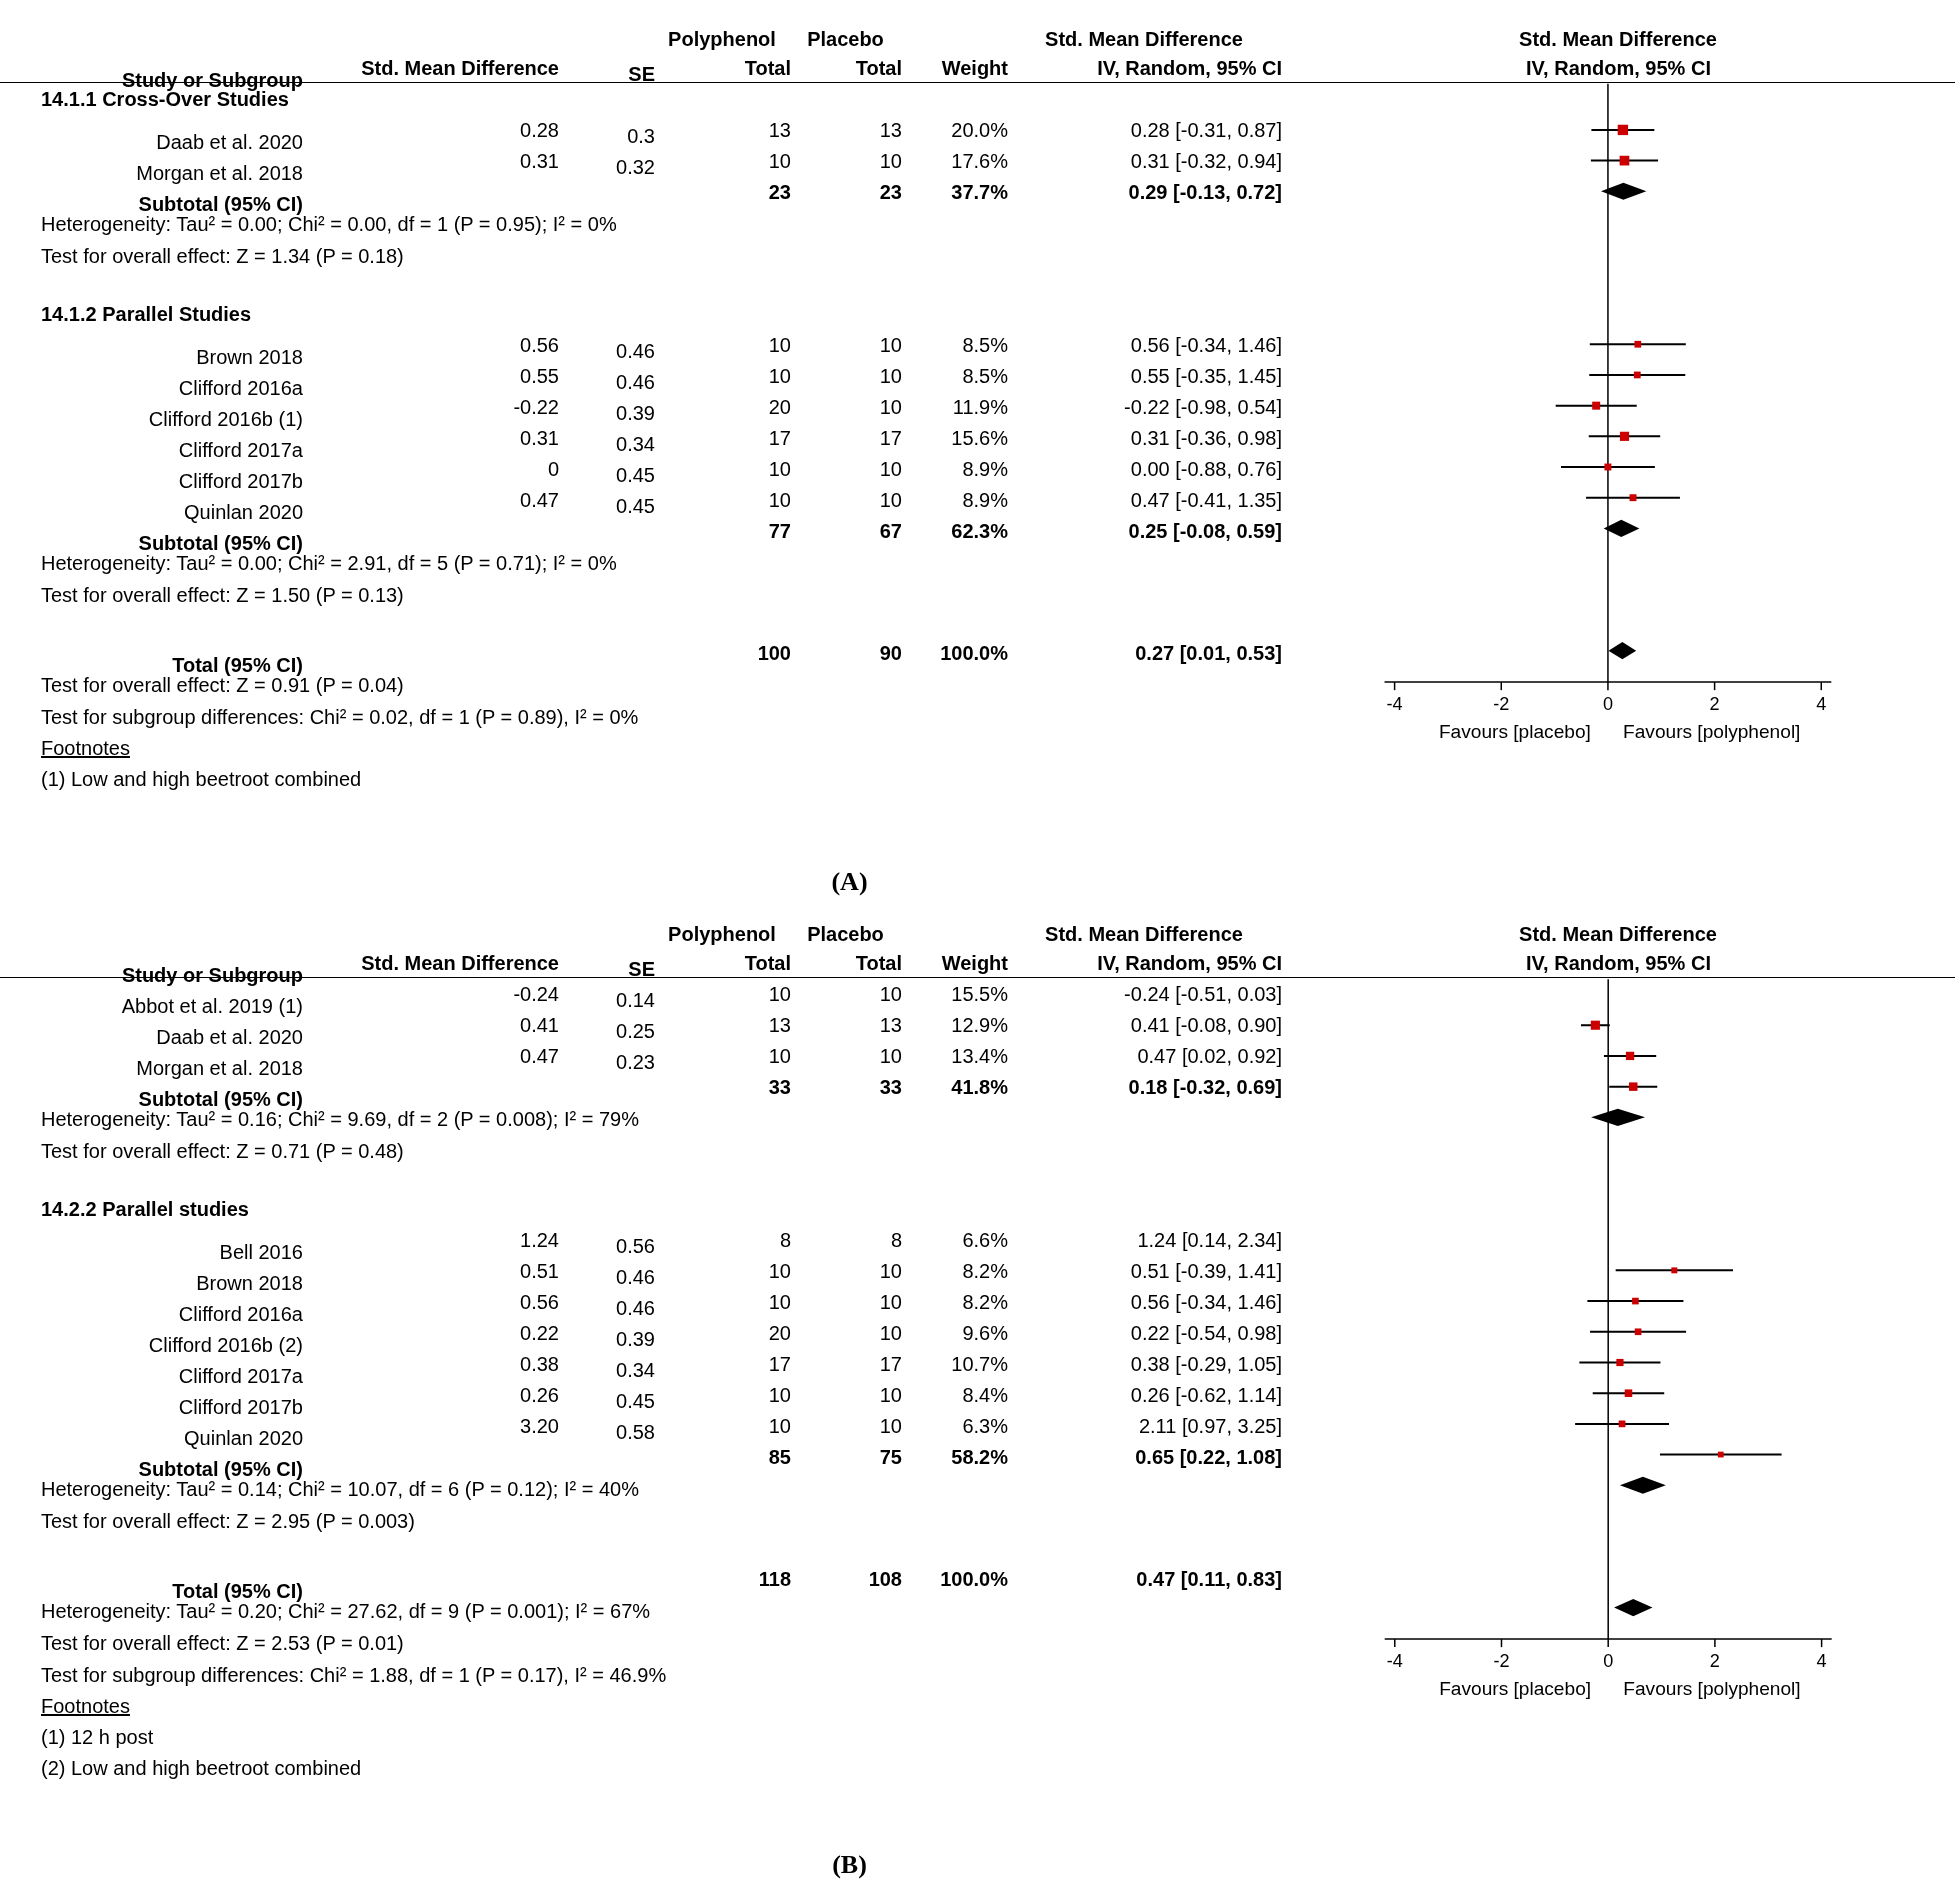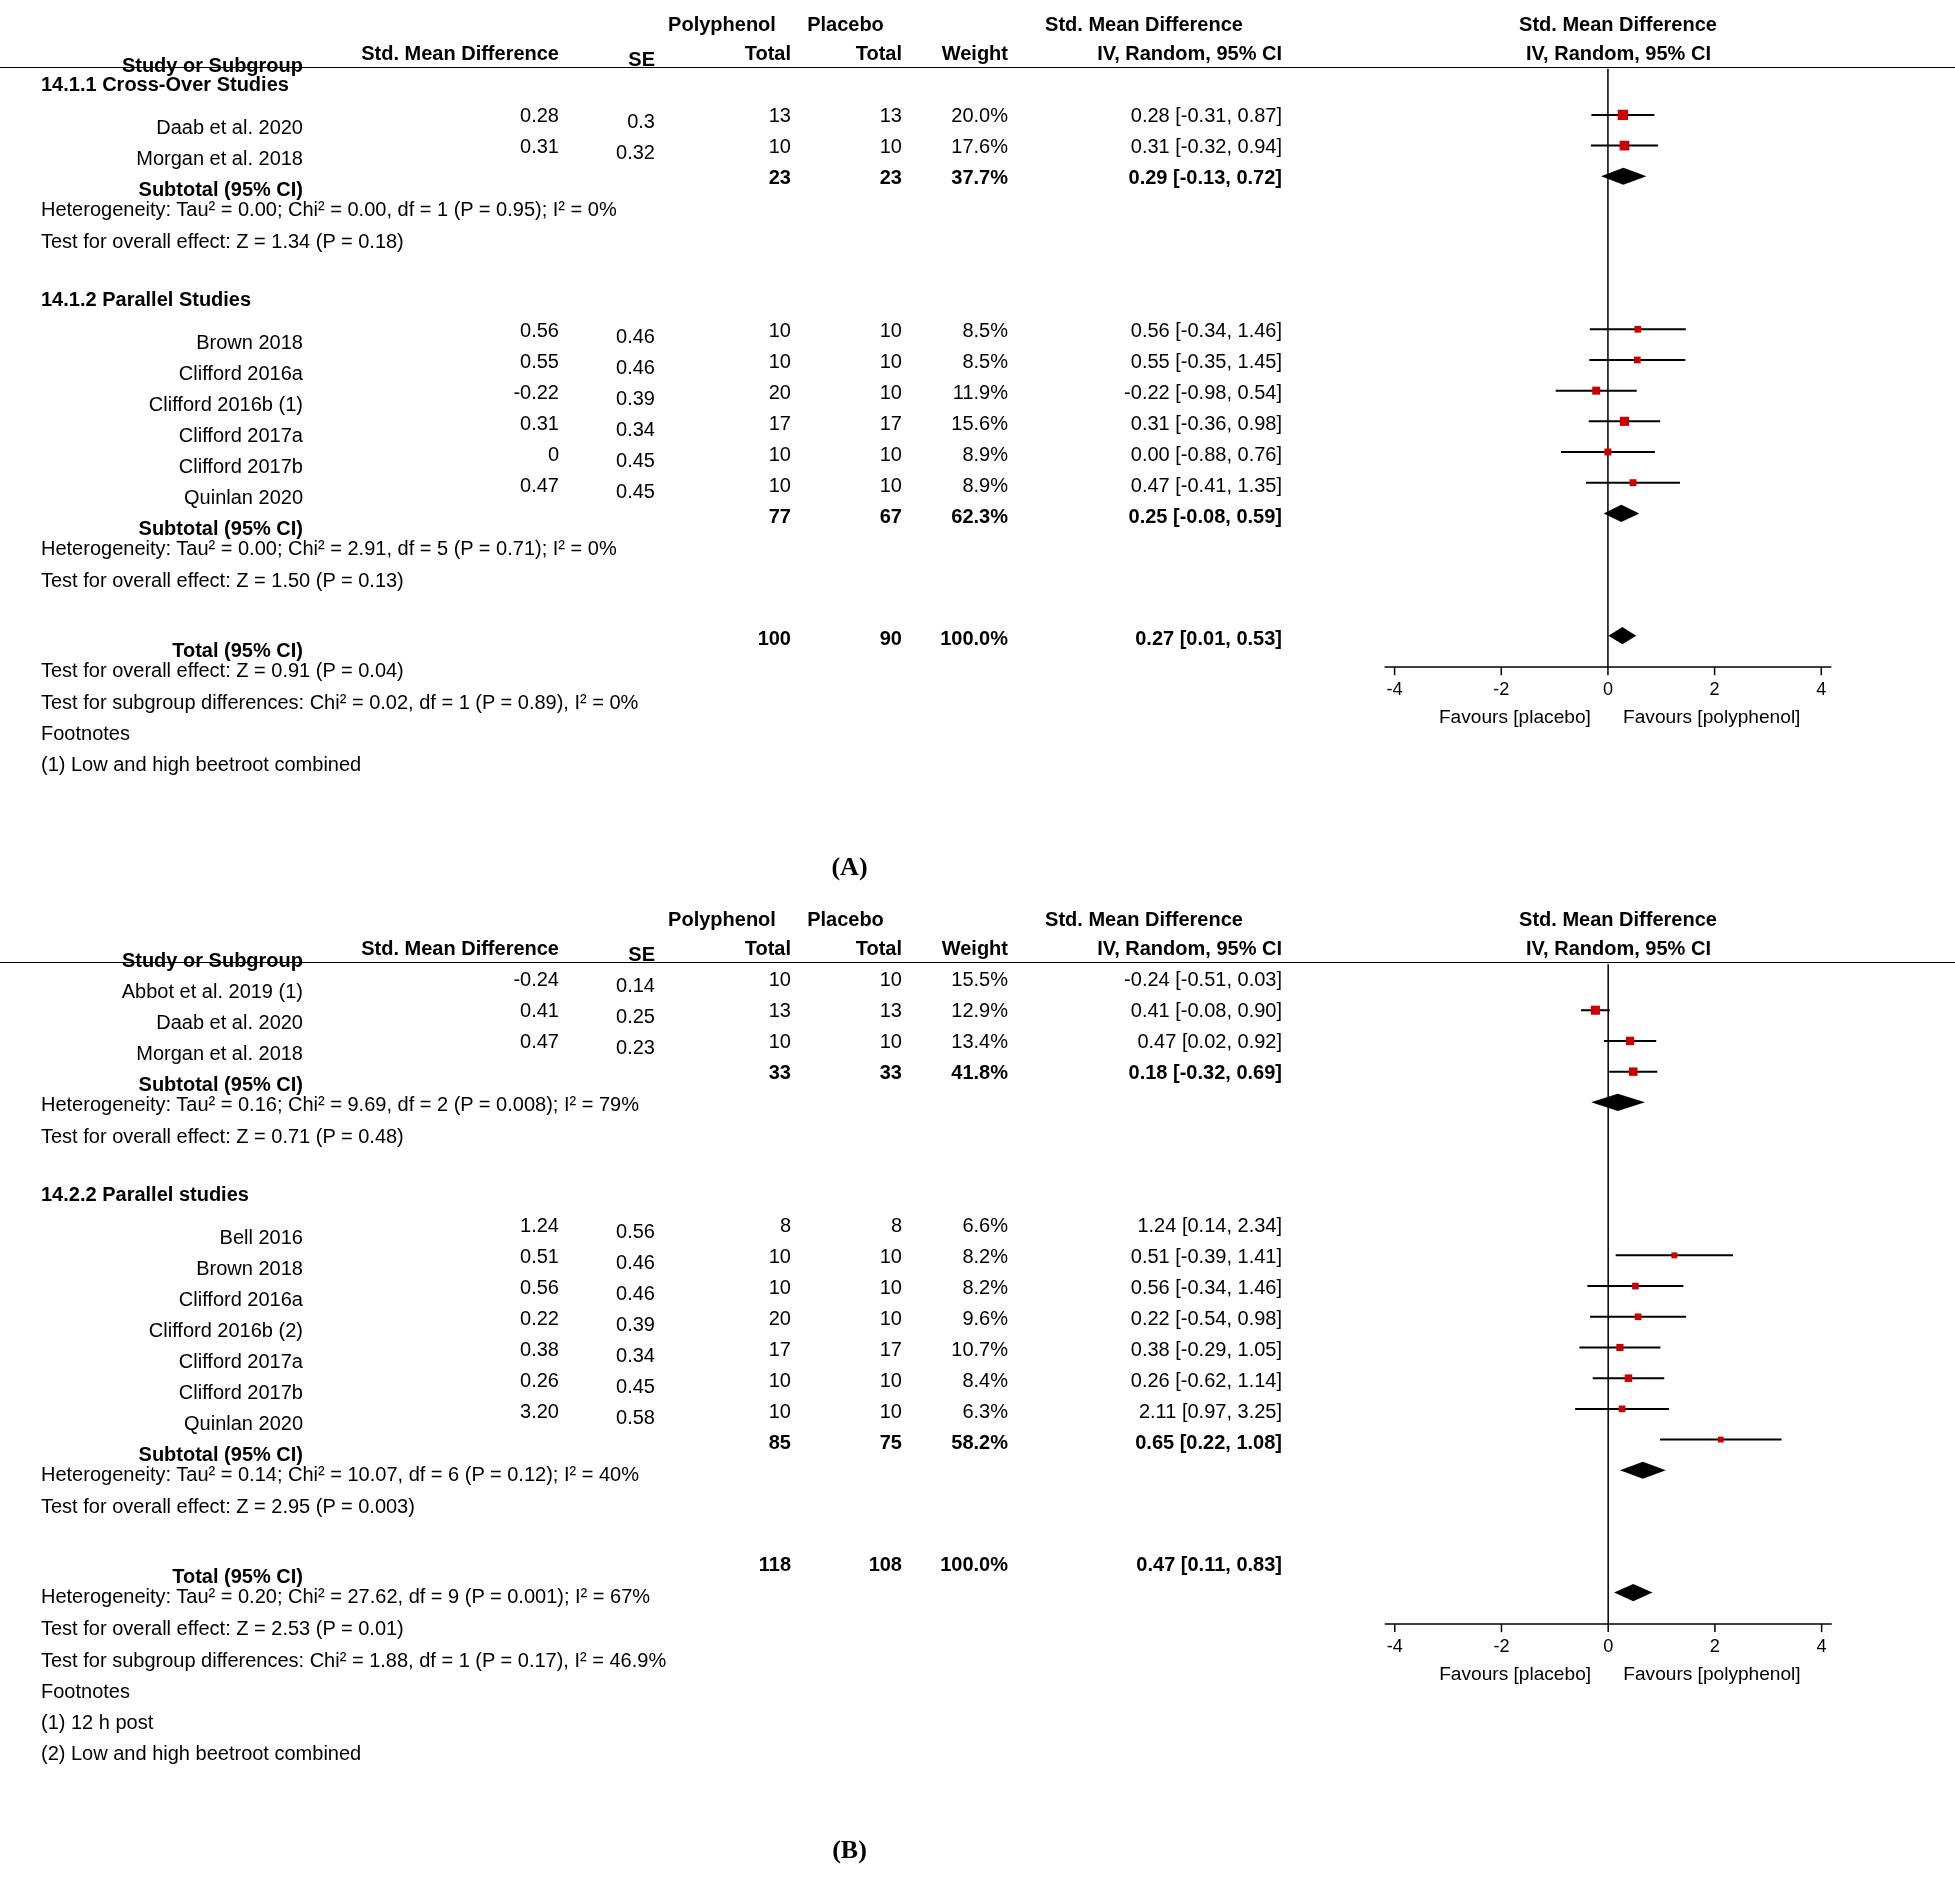--- a/index.html
+++ b/index.html
@@ -2,26 +2,26 @@
 <html style="font-size:8px"><head>
 <meta charset="utf-8">
 <style>
   * { margin:0; padding:0; box-sizing:border-box; }
   html,body { background:#ffffff; }
   body {
     width:1955px;
     color:#000;
     font-family:"Liberation Sans", sans-serif;
   }
-  .page { position:relative; width:1699px; min-height:1887px; padding-top:9px; }
+  .page { position:relative; width:1699px; min-height:1887px; padding-top:24px; }
   .panel { position:relative; width:1955px; }
   .rows { position:relative; width:100%; }
   .r { display:flex; align-items:center; white-space:nowrap; font-size:20px; line-height:1; }
   .b { font-weight:bold; }
-  .underline { }
+  .underline { text-decoration:underline; }
   .c-study { width:303px; padding-left:41px; text-align:right; overflow:visible;margin-top:24px; }
   .c-smd   { width:256px; text-align:right; }
   .c-se    { width:96px; text-align:right;margin-top:12px; }
   .c-pt    { width:136px; text-align:right; }
   .c-ct    { width:111px; text-align:right; }
   .c-w     { width:106px; text-align:right; }
   .c-ci    { width:274px; text-align:right; }
   .c-plot  { flex:1; text-align:center; }
   .center  { text-align:center; }
   .c-full  { padding-left:41px; text-align:left; }

